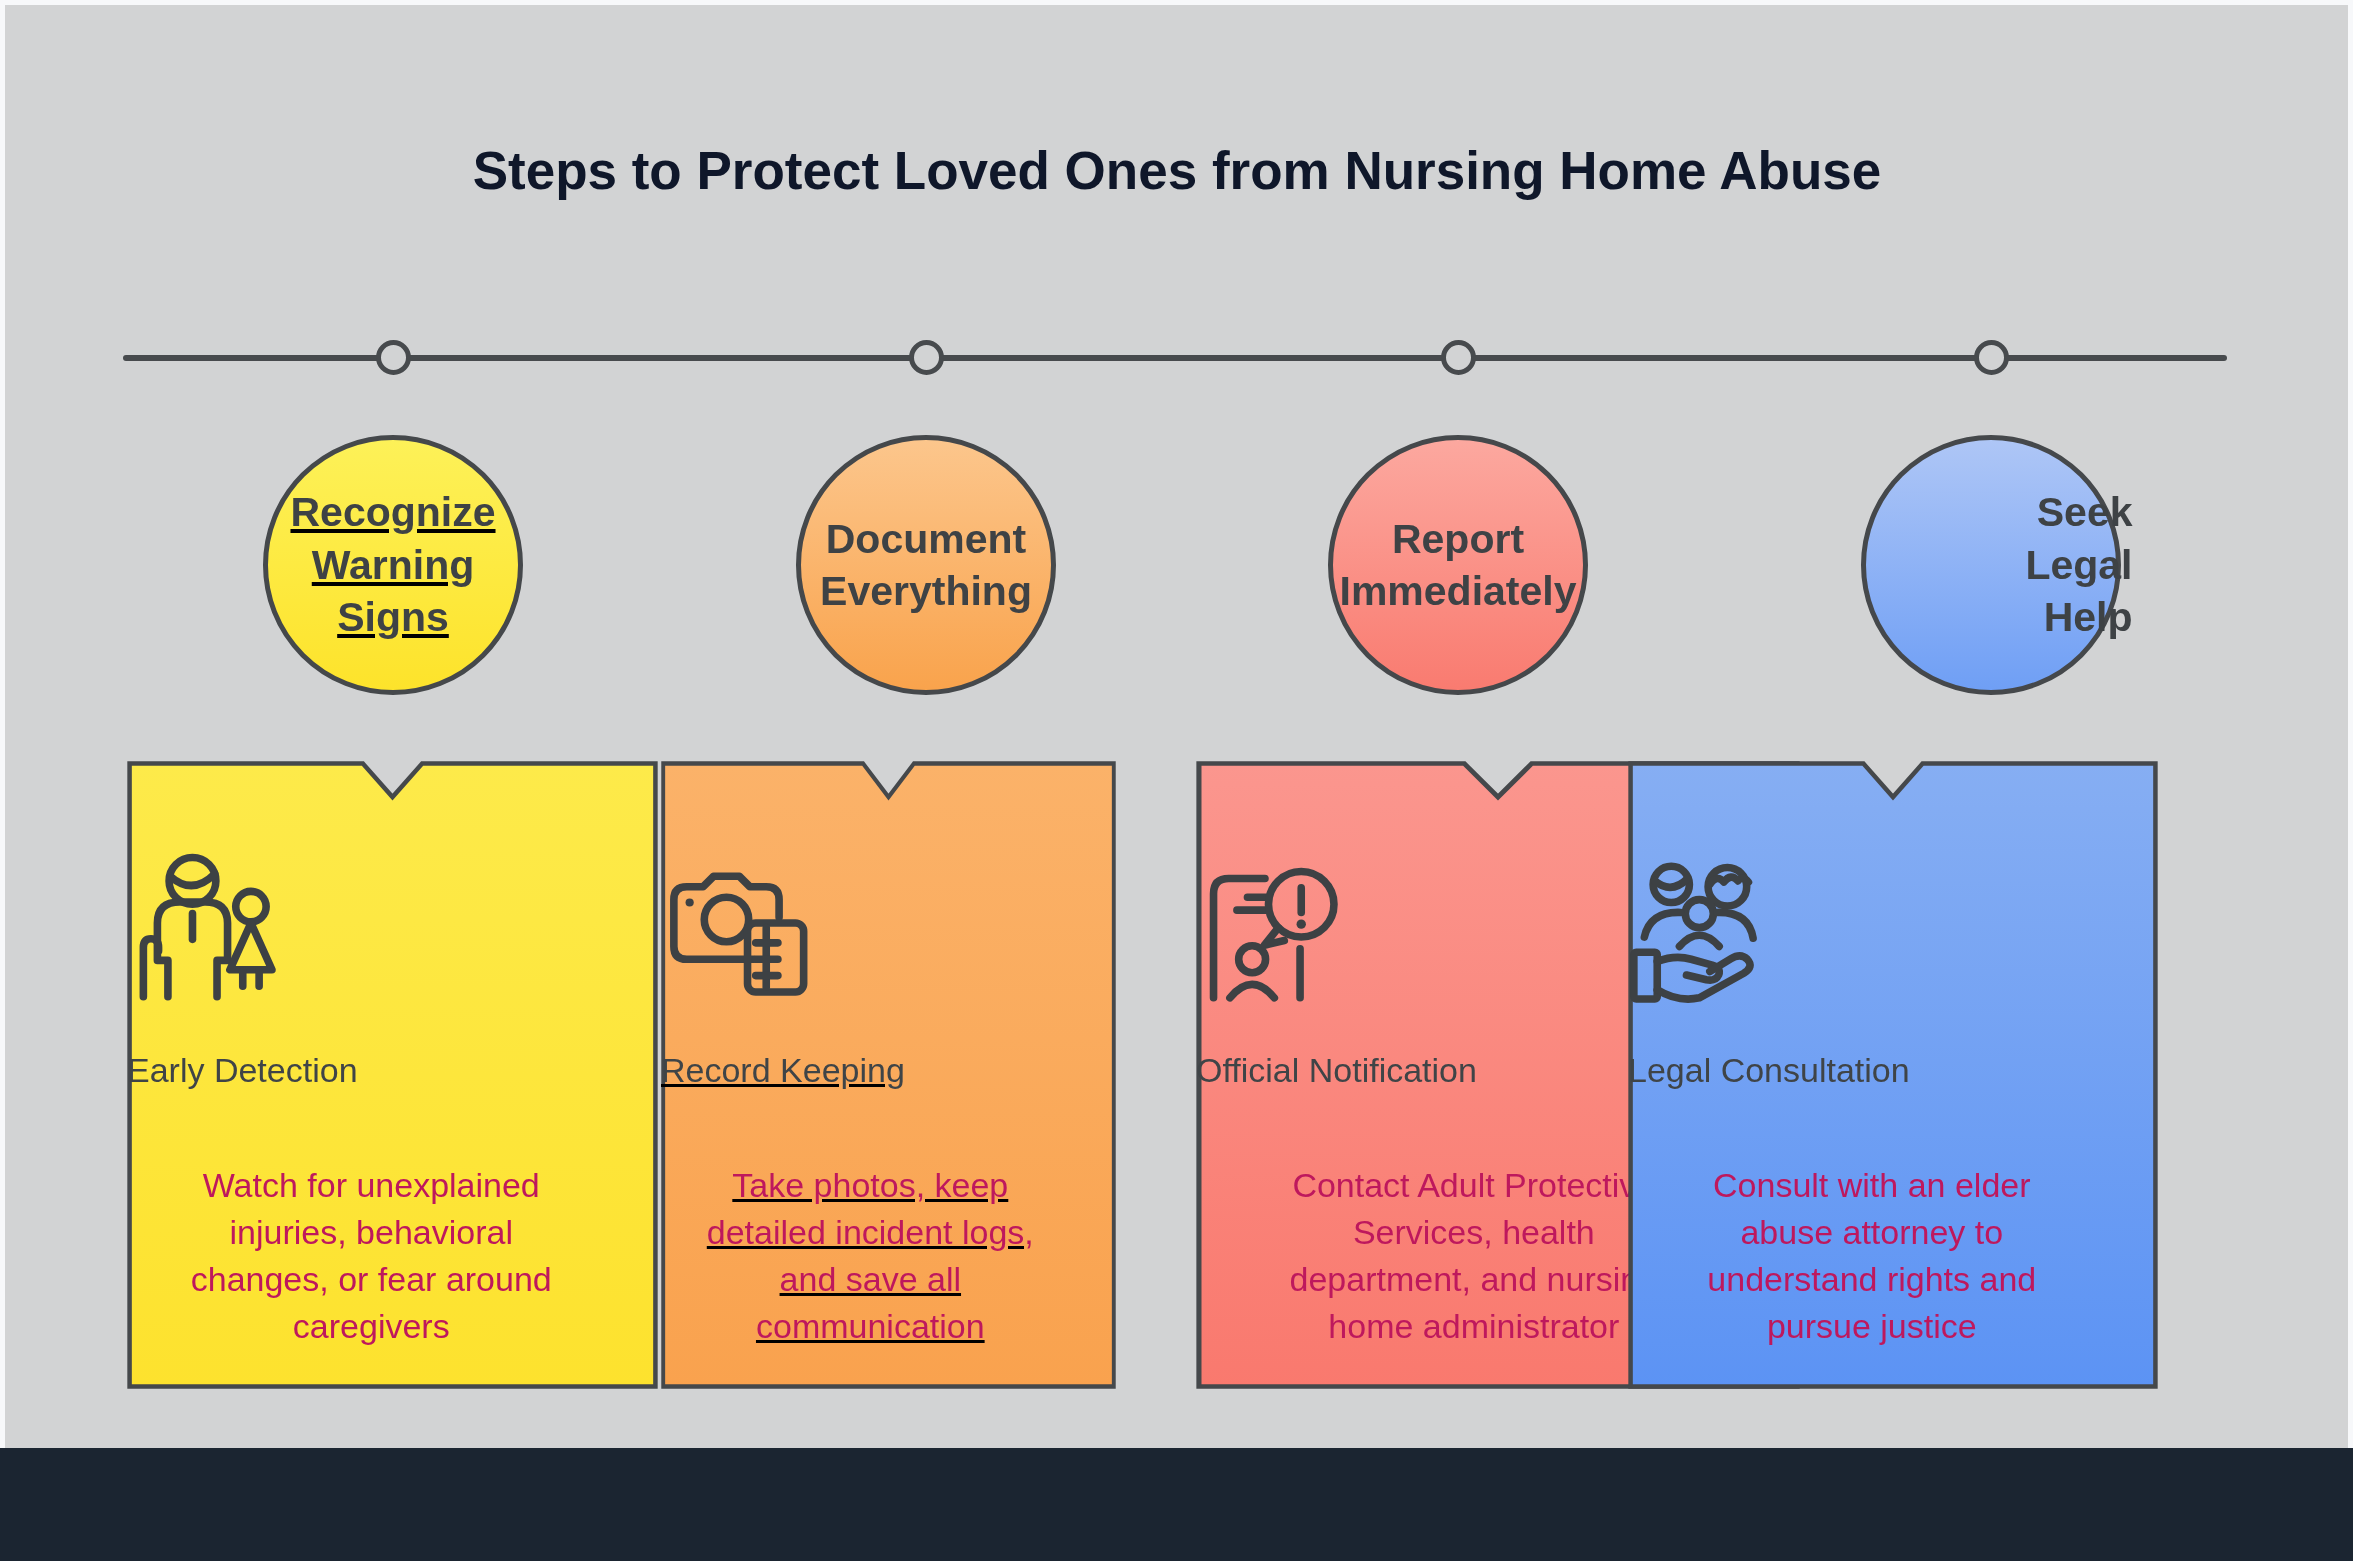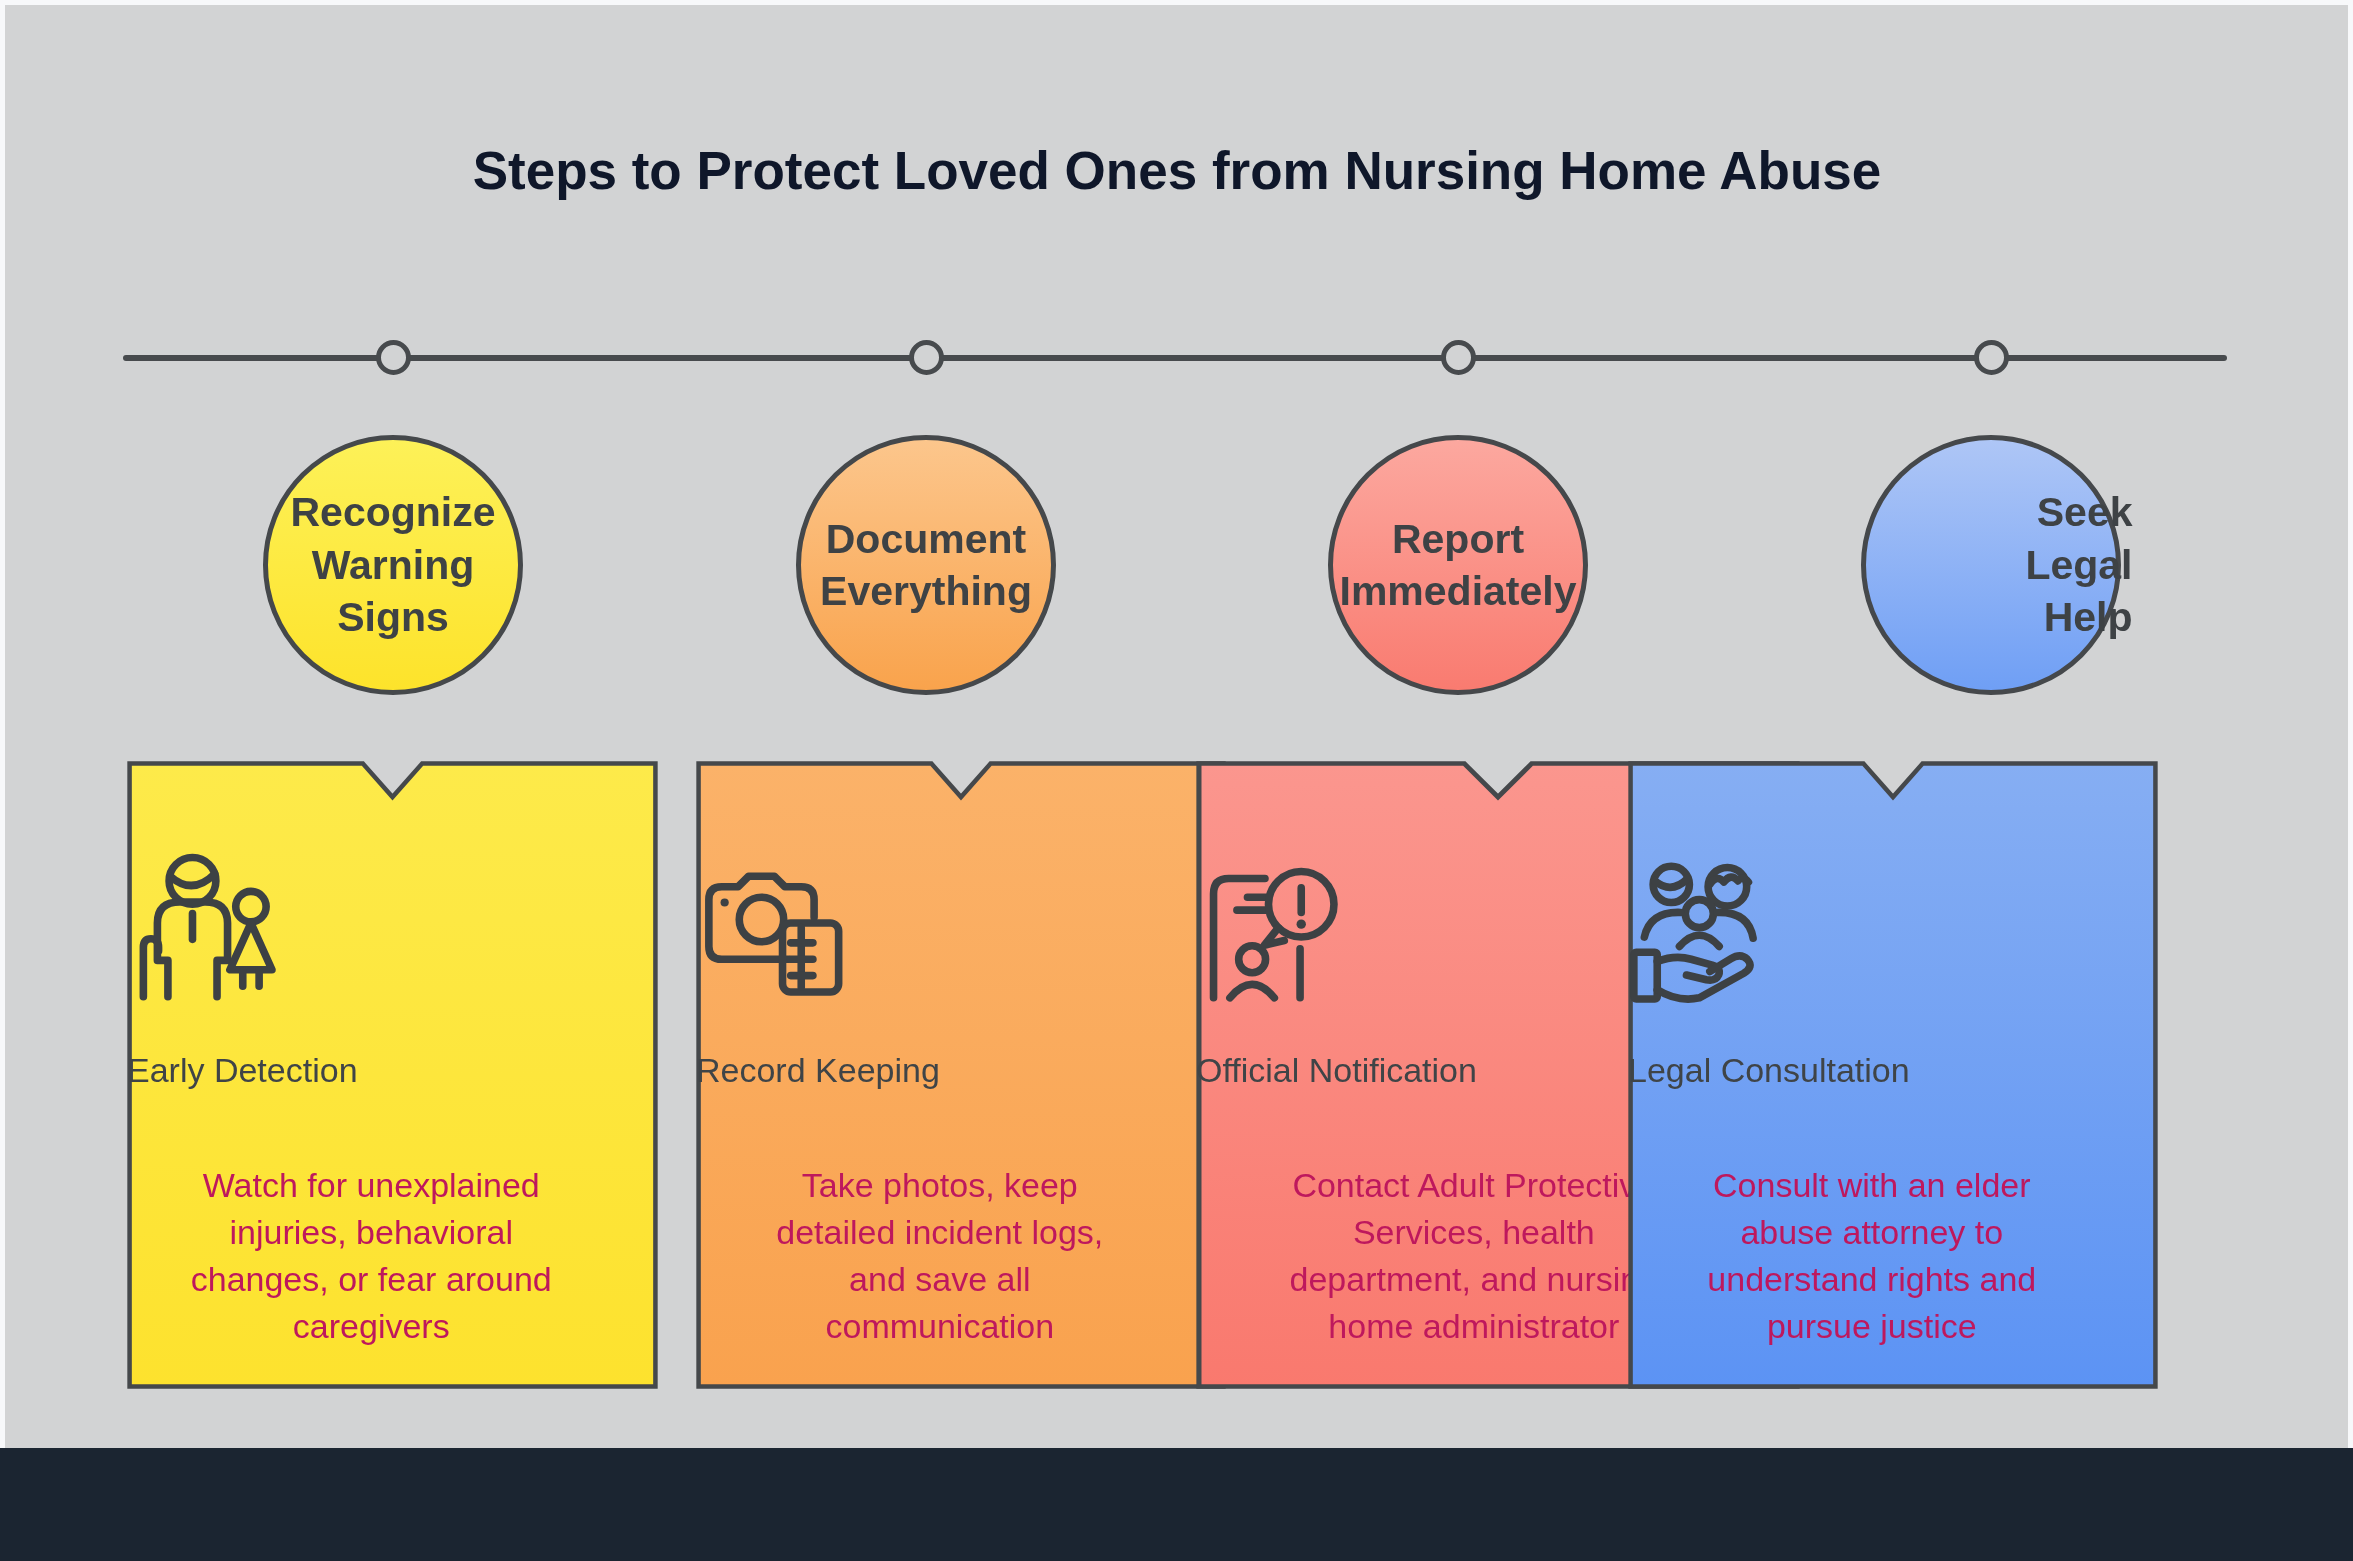--- a/index.html
+++ b/index.html
@@ -28,21 +28,21 @@
     border:5.1px solid #45484b;border-radius:50%;
     display:flex;align-items:center;justify-content:center;text-align:center;
   }
   .circle-0{left:263px;} .circle-1{left:796px;} .circle-2{left:1328px;} .circle-3{left:1861px;}
   .step-circle-label{
     font-size:41px;font-weight:bold;color:#3e4245;line-height:1.28;
     white-space:pre-line;overflow:visible;min-width:283px;
   }
   .card{position:absolute;top:761px;height:628px;}
   .card-0{left:127px;width:531px;}
-  .card-1{left:696px;width:530px;}
+  .card-1{left:661px;width:455px;text-decoration:underline;}
   .card-2{left:1196px;width:604px;}
   .card-3{left:1628px;width:530px;}
   .card-shape{position:absolute;left:0;top:0;width:100%;height:100%;}
   .card-content{
     position:relative;height:100%;box-sizing:border-box;
     display:flex;flex-direction:column;align-items:flex-start;padding-top:82px;
   }
   .card-icon{width:152px;height:167px;flex:0 0 auto;}
   .card-icon svg{width:100%;height:100%;stroke:#3d4144;stroke-width:13;fill:none;
     stroke-linecap:round;stroke-linejoin:round;}
@@ -59,21 +59,21 @@
 <div class="footer-bar"></div>
 
 <div class="main-title">Steps to Protect Loved Ones from Nursing Home Abuse</div>
 
 <div class="timeline-line"></div>
 <div class="timeline-dot dot-0"></div>
 <div class="timeline-dot dot-1"></div>
 <div class="timeline-dot dot-2"></div>
 <div class="timeline-dot dot-3"></div>
 
-<div class="step-circle circle-0" style="background: linear-gradient(rgb(253, 241, 88), rgb(253, 227, 43));">
+<div class="step-circle circle-0" style="background: linear-gradient(rgb(253, 241, 88), rgb(253, 227, 43)); text-decoration: underline;">
   <div class="step-circle-label">Recognize
 Warning
 Signs</div>
 </div>
 <div class="step-circle circle-1" style="background: linear-gradient(rgb(252, 198, 140), rgb(249, 163, 76));">
   <div class="step-circle-label">Document
 Everything</div>
 </div>
 <div class="step-circle circle-2" style="background: linear-gradient(rgb(252, 168, 159), rgb(249, 123, 112));">
   <div class="step-circle-label">Report

